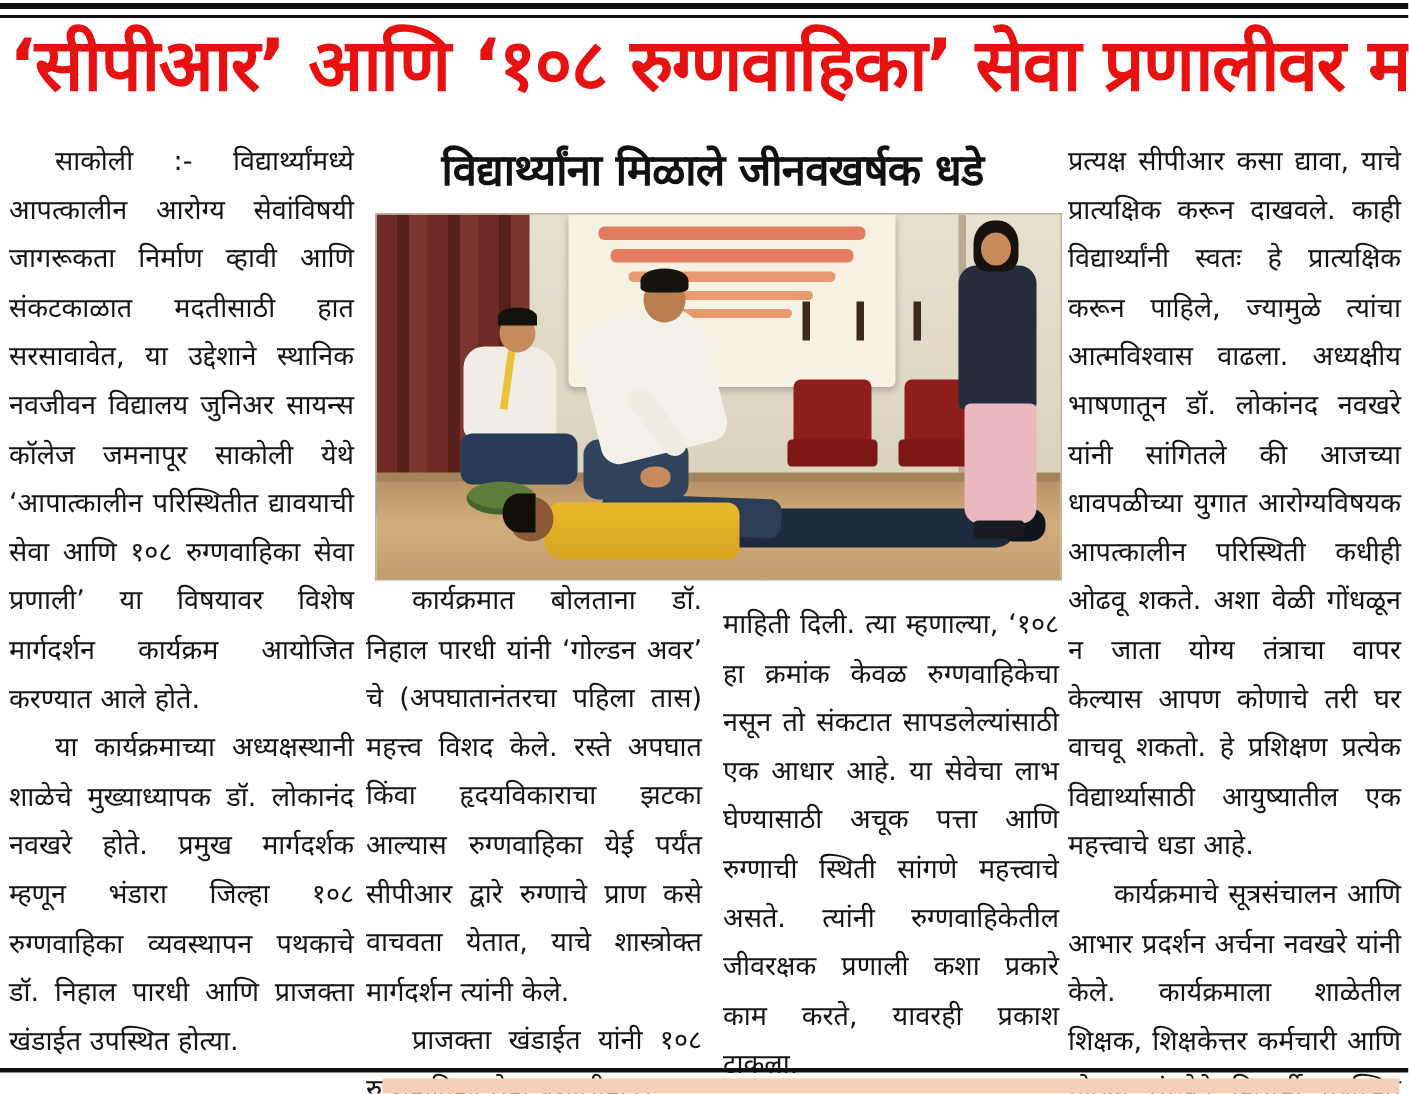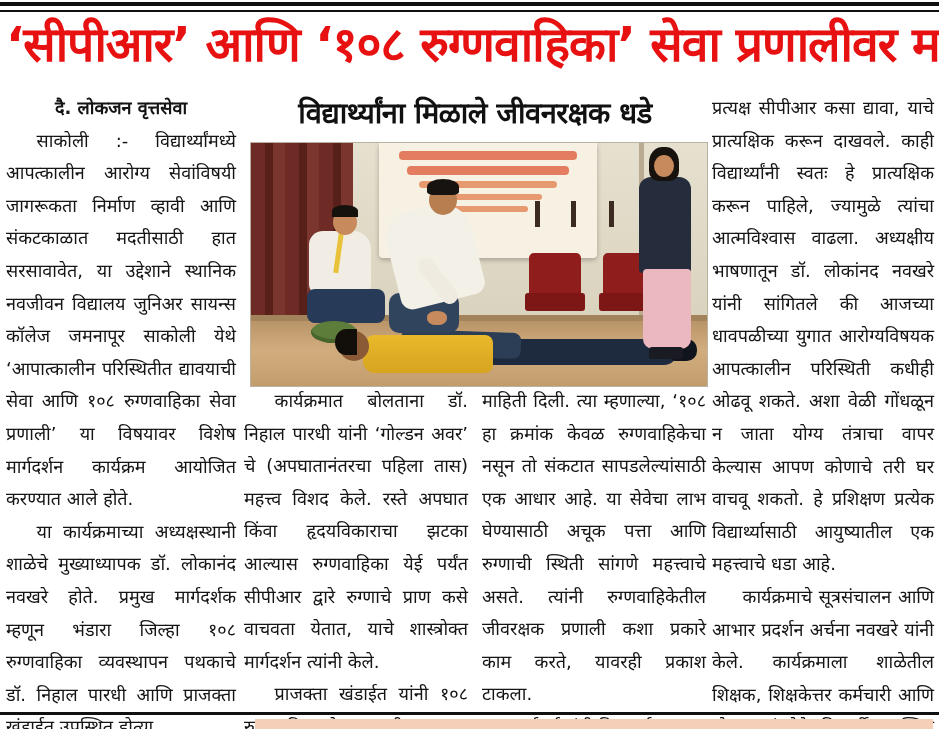--- a/index.html
+++ b/index.html
@@ -34,21 +34,21 @@
   .dateline{font-weight:normal;}
   
   .middle{position:absolute;left:244px;top:92px;width:462px;}
   .subheadline{
     font-size:29px;font-weight:bold;color:#111;text-align:center;
     line-height:42px;margin:0;white-space:nowrap;letter-spacing:-0.5px;
   }
   .midcols{position:absolute;left:244px;top:385px;width:462px;display:flex;gap:14px;}
   .midcol{width:224px;font-size:18px;line-height:32.6px;text-align:justify;}
   .midcol p{margin:0;text-indent:1.7em;}
-  .midcol p.noindent{text-indent:0;}
+  .midcol p.noindent{text-indent:0;margin-top:16px;}
 
   
   .photo{
     position:absolute;left:250px;top:142px;width:456px;height:243px;
     background:#ddd5c2;overflow:hidden;border:1px solid #b9b2a2;
   }
   .curtain{
     position:absolute;left:0;top:0;width:102px;height:200px;
     background:repeating-linear-gradient(90deg,#6e2a25 0 14px,#572019 14px 22px,#7a352e 22px 34px);
   }
@@ -110,27 +110,26 @@
   .bottom-strip{position:absolute;left:255px;top:719px;width:678px;height:10px;background:#f6cfb8;}
 </style>
 </head>
 <body>
 
 <div class="top-rule"></div>
 
 <div class="headline" style="color: rgb(232, 17, 17);">‘सीपीआर’ आणि ‘१०८ रुग्णवाहिका’ सेवा प्रणालीवर मार्गदर्शन</div>
 
 <div class="col col-left">
-  <p class="byline">दै. लोकजन वृत्तसेवा</p>
   <p><span class="dateline">साकोली :-</span> <span>विद्यार्थ्यांमध्ये आपत्कालीन आरोग्य सेवांविषयी जागरूकता निर्माण व्हावी आणि संकटकाळात मदतीसाठी हात सरसावावेत, या उद्देशाने स्थानिक नवजीवन विद्यालय जुनिअर सायन्स कॉलेज जमनापूर साकोली येथे ‘आपात्कालीन परिस्थितीत द्यावयाची सेवा आणि १०८ रुग्णवाहिका सेवा प्रणाली’ या विषयावर विशेष मार्गदर्शन कार्यक्रम आयोजित करण्यात आले होते.</span></p>
   <p>या कार्यक्रमाच्या अध्यक्षस्थानी शाळेचे मुख्याध्यापक डॉ. लोकानंद नवखरे होते. प्रमुख मार्गदर्शक म्हणून भंडारा जिल्हा १०८ रुग्णवाहिका व्यवस्थापन पथकाचे डॉ. निहाल पारधी आणि प्राजक्ता खंडाईत उपस्थित होत्या.</p>
 </div>
 
 <div class="middle">
-  <p class="subheadline">विद्यार्थ्यांना मिळाले जीवनरक्षक धडे</p>
+  <p class="subheadline">विद्यार्थ्यांना मिळाले जीनवखर्षक धडे</p>
 </div>
 
 <div class="photo">
   <div class="wall"></div>
   <div class="wall-edge"></div>
   <div class="curtain"></div>
   <div class="stage-lip"></div>
   <div class="floor"></div>
   <div class="screen">
     <div class="sline s1"></div>

